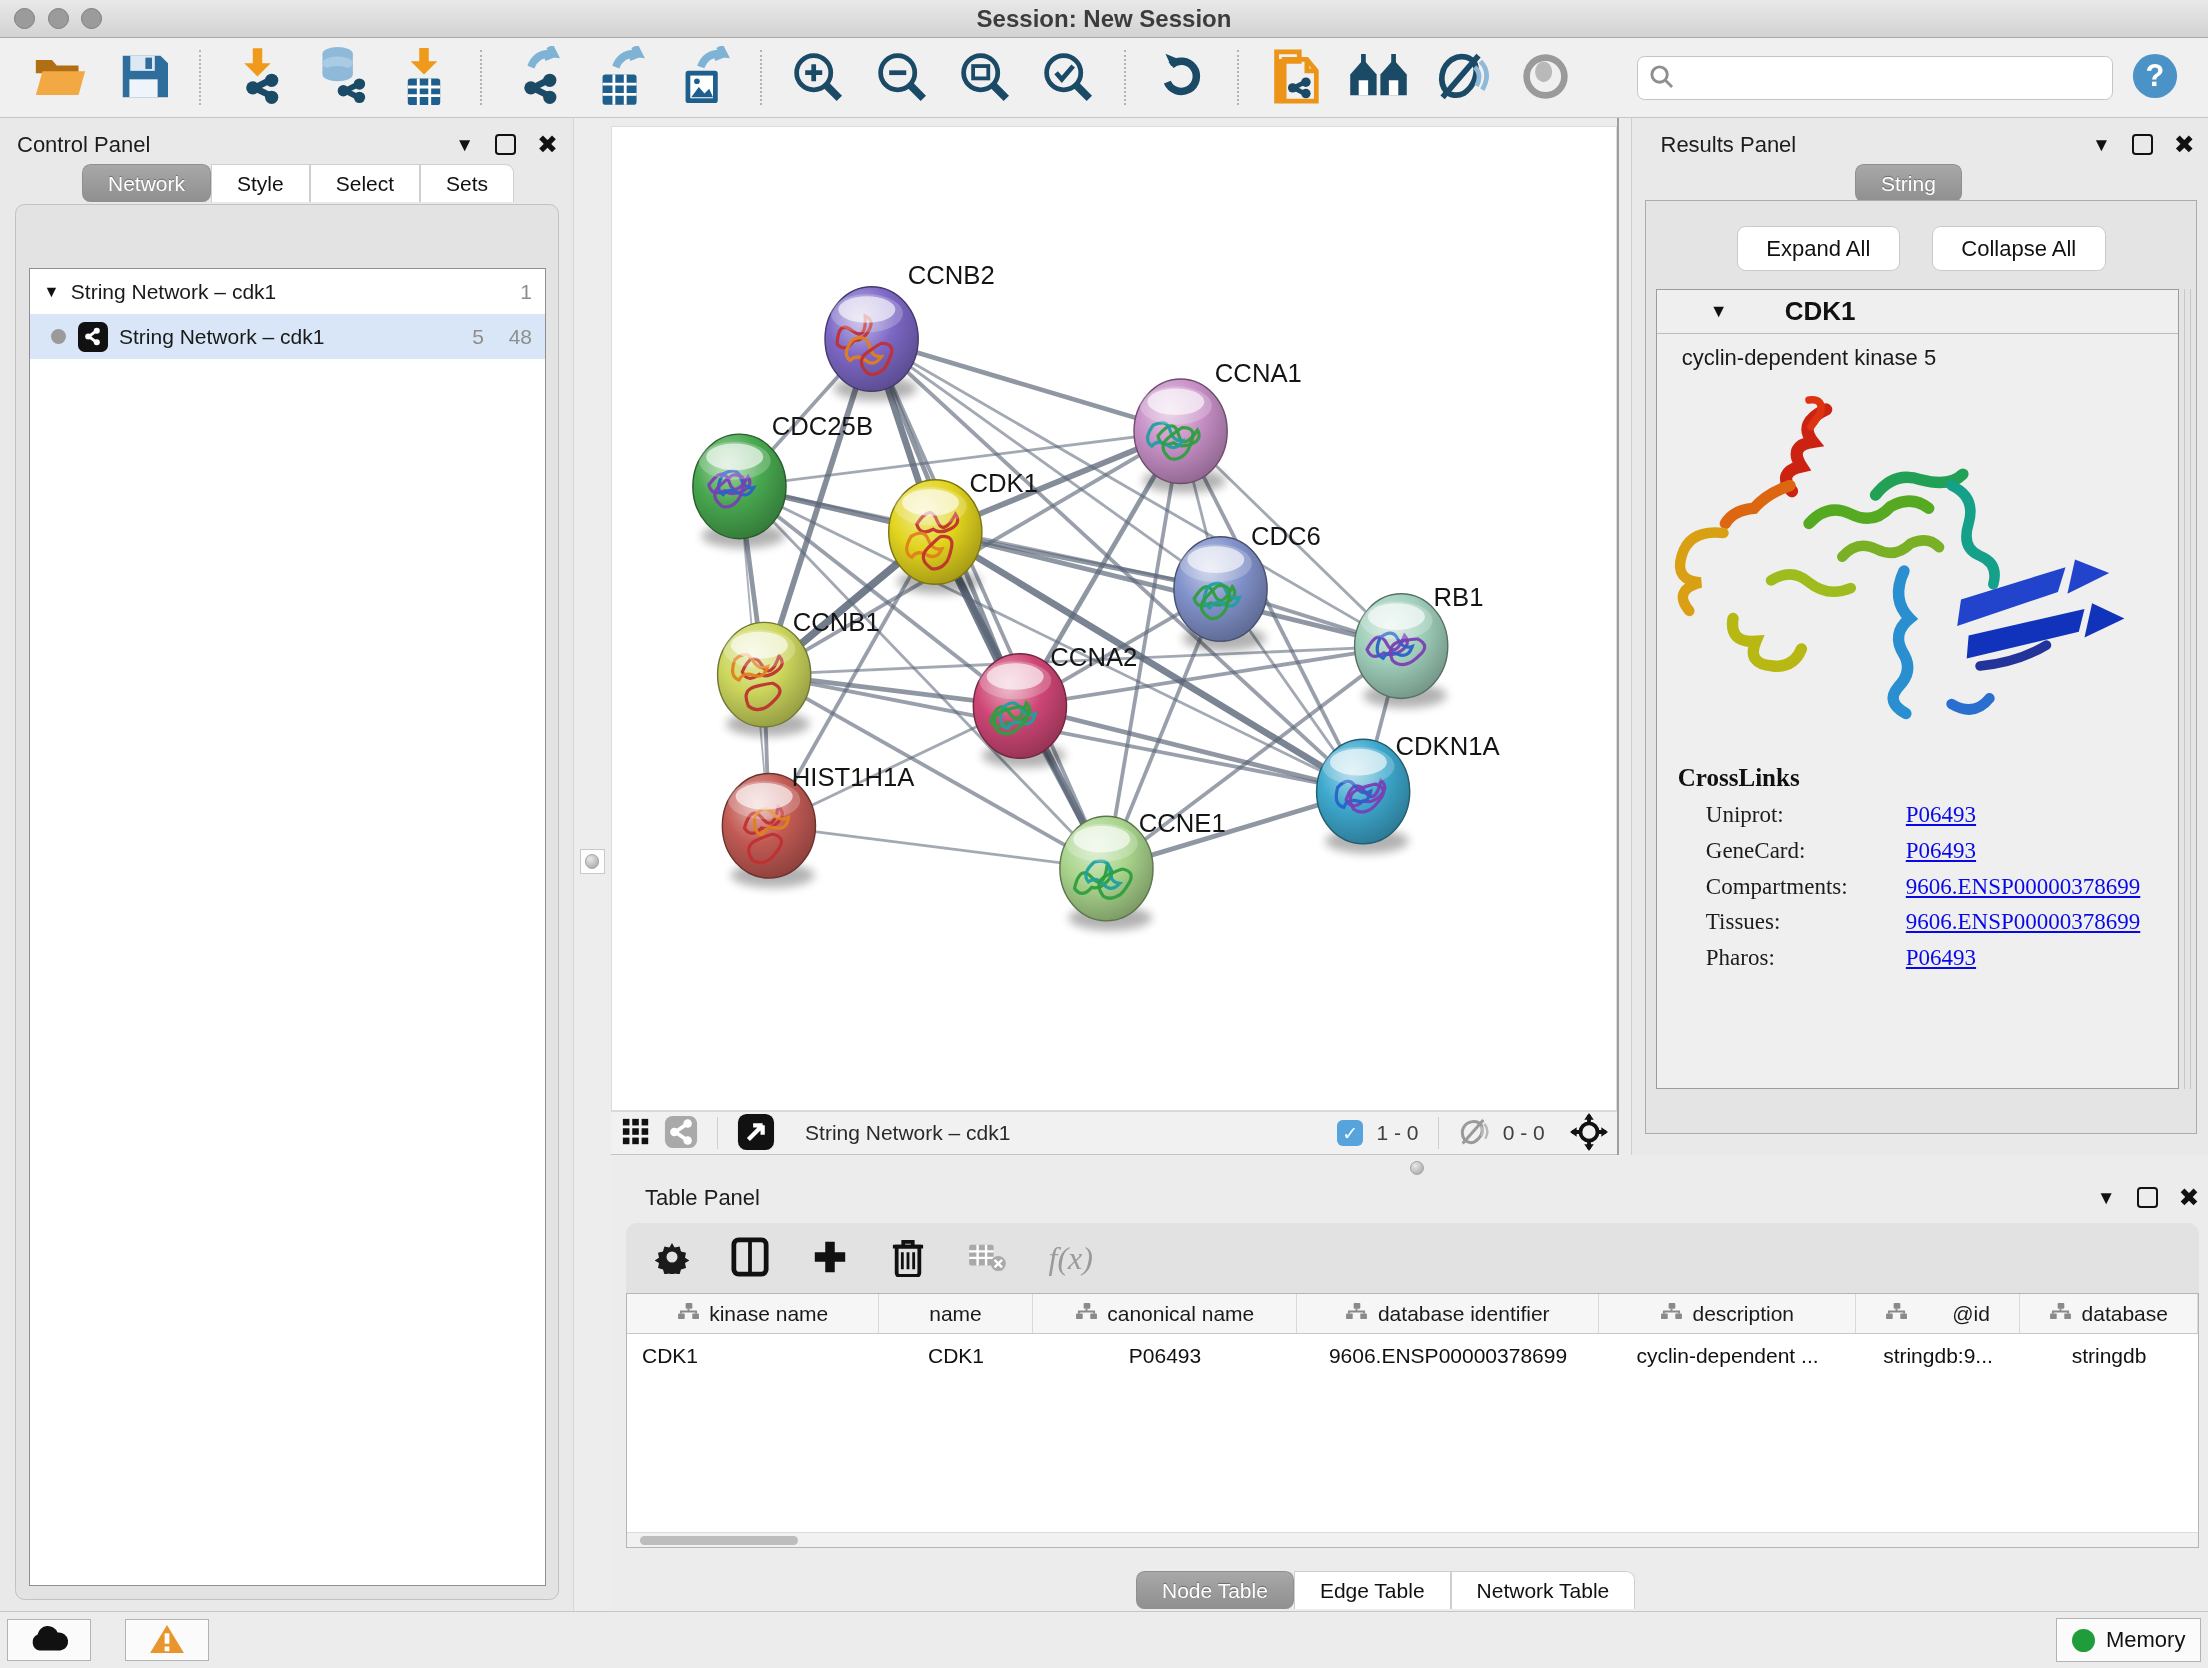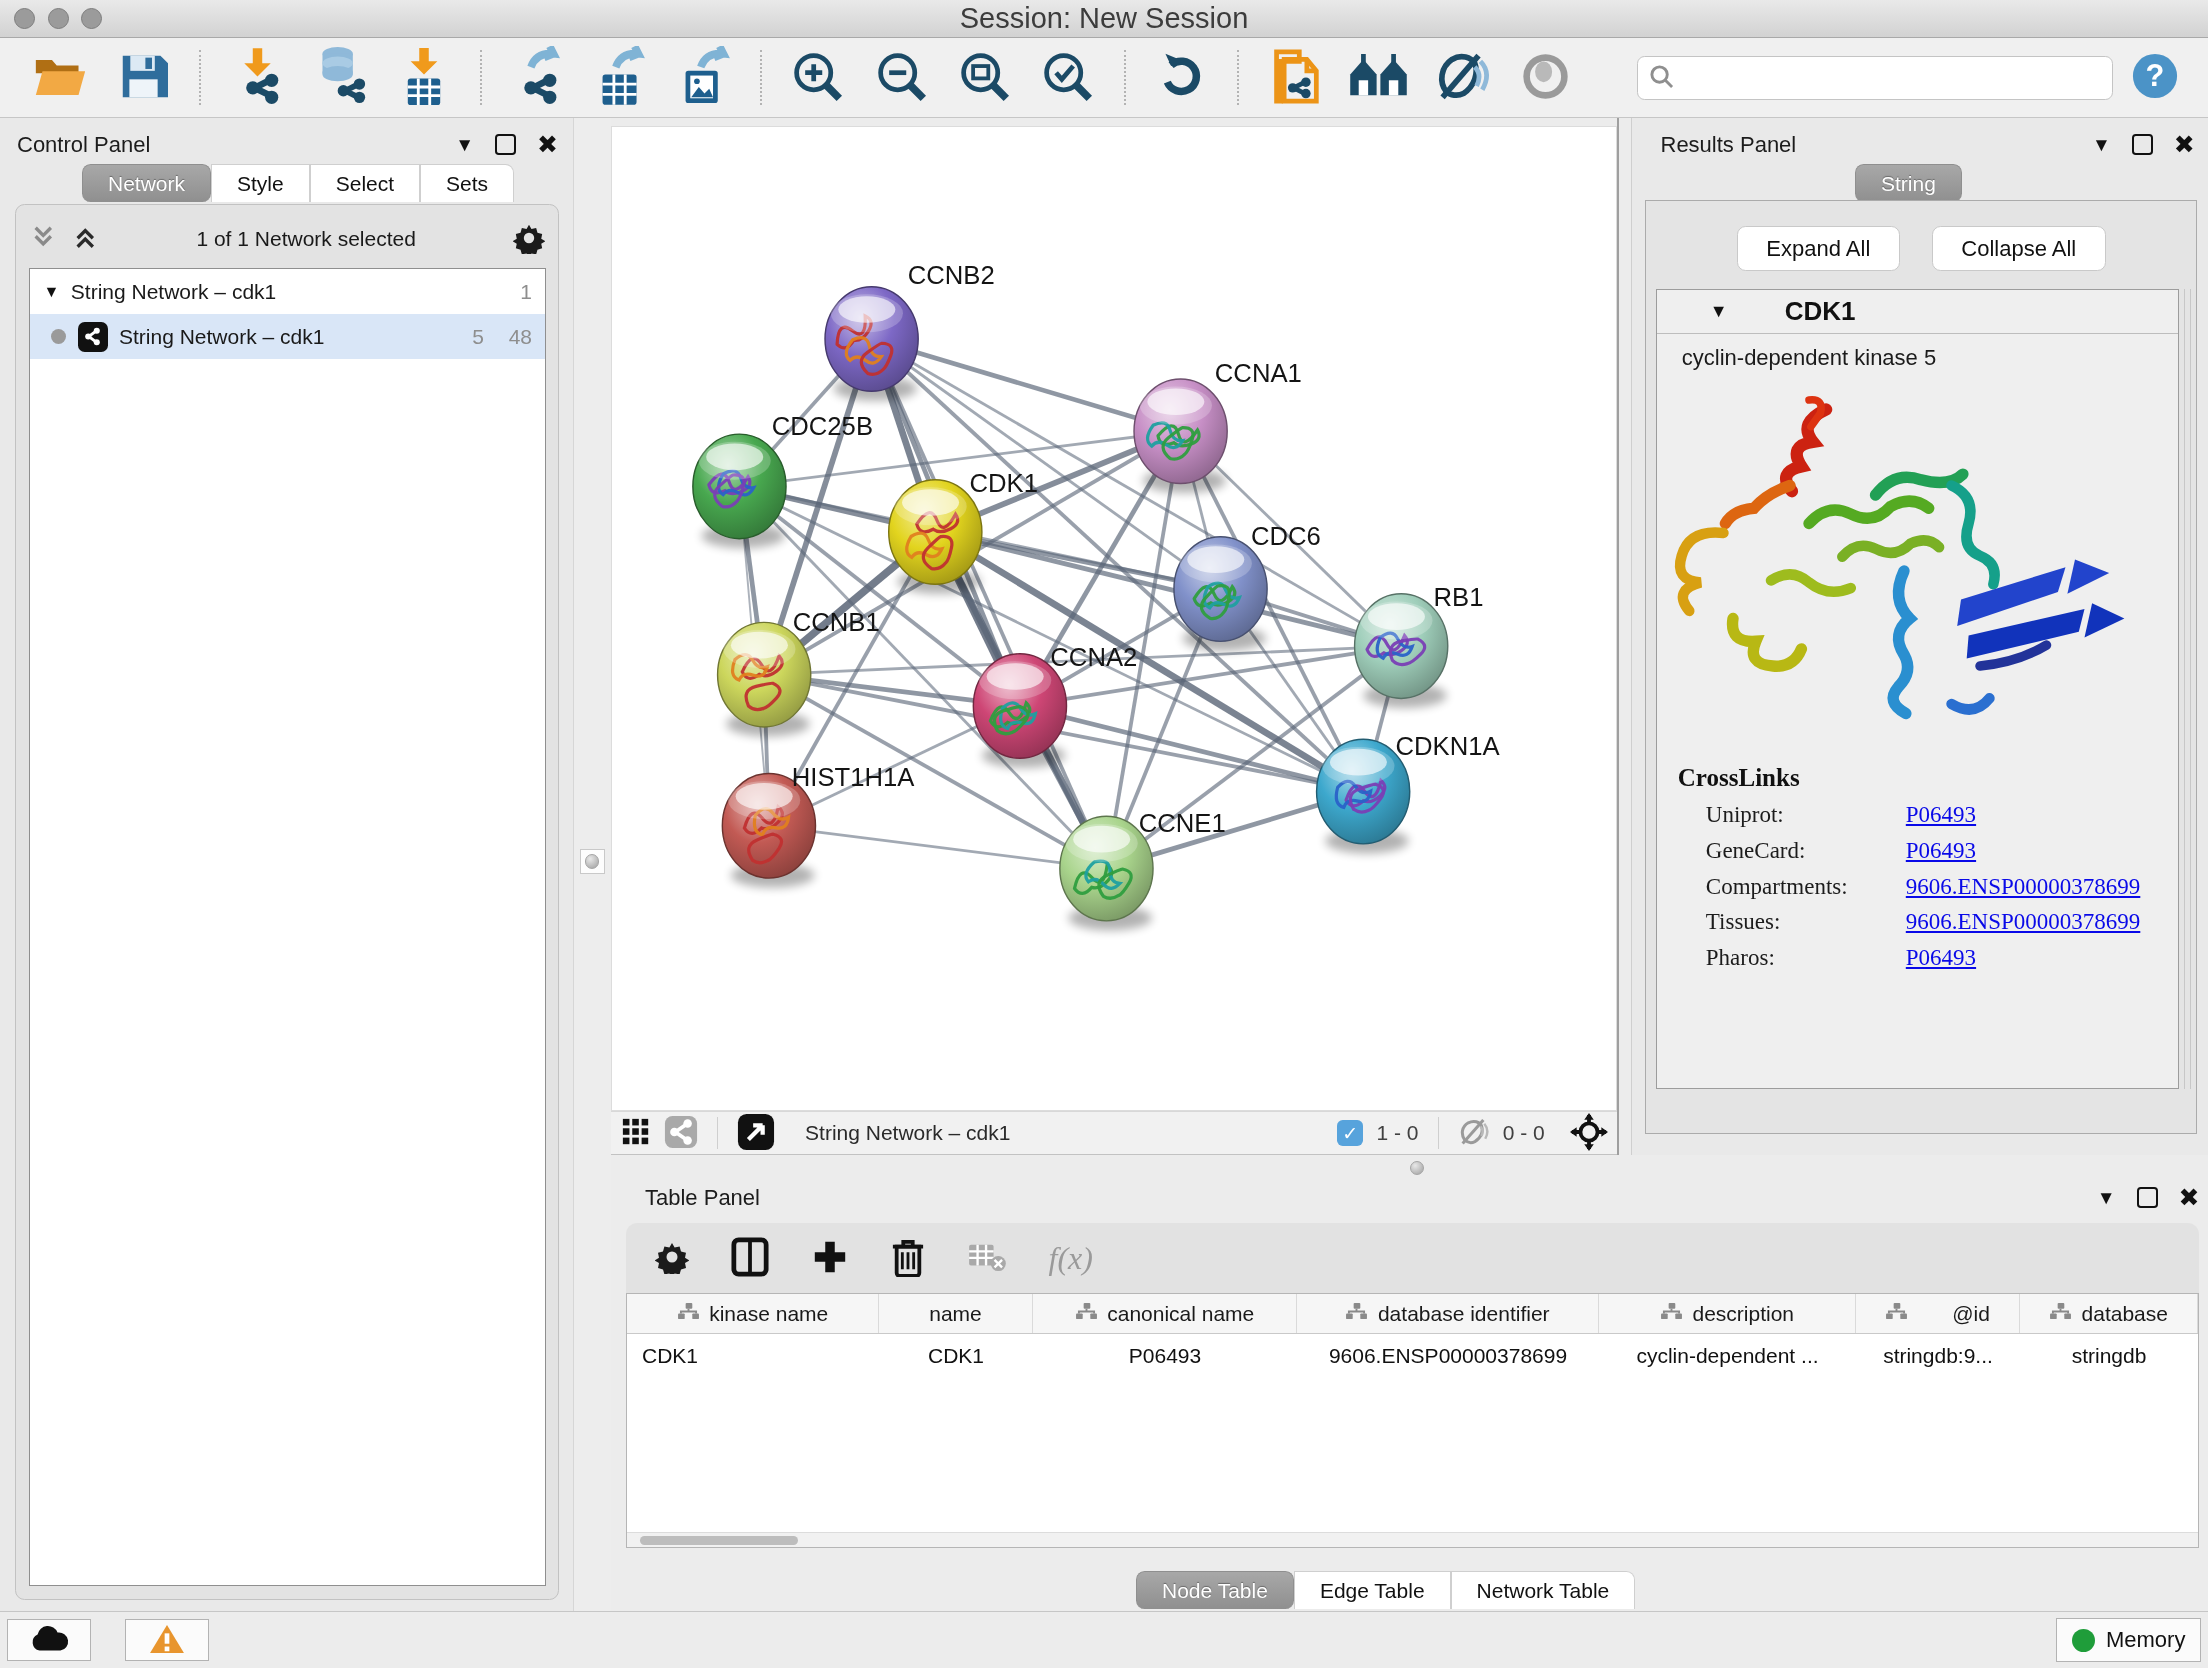--- a/index.html
+++ b/index.html
@@ -10,21 +10,21 @@
     -webkit-font-smoothing: antialiased;
   }
   .abs { position:absolute; }
 
   
   .titlebar { left:0; top:0; width:2208px; height:38px;
     background:linear-gradient(#e9e9e9,#d2d2d2); border-bottom:1px solid #a9a9a9;
     display:flex; align-items:center; }
   .traffic { display:flex; gap:12.4px; margin-left:14.3px; }
   .tl-btn { width:21px; height:21px; border-radius:50%; background:#9b9b9b; border:1px solid #7d7d7d; }
-  .win-title { position:absolute; left:0; right:0; text-align:center; font-size:29px; color:#3c3c3c; }
+  .win-title { position:absolute; left:0; right:0; text-align:center; font-size:24px; color:#3c3c3c;font-weight:bold; }
 
   
   .toolbar { left:0; top:38px; width:2208px; height:80px; background:#f0f0f0;
     border-bottom:1px solid #c6c6c6; display:flex; align-items:center; padding:0 25px; gap:13.3px; }
   .tb-btn { width:70px; height:63px; display:flex; align-items:center; justify-content:center; }
   .tb-sep { width:0; height:55px; border-left:2.9px dotted #b3b3b3; margin:0 7.6px; }
   .searchbox { margin-left:auto; width:476px; height:44px; background:#fff; border:1.9px solid #c4c4c4;
     border-radius:7.6px; display:flex; align-items:center; padding:0 11.4px; gap:9.5px; }
   .searchbox input { border:none; outline:none; flex:1; font-size:21px; font-family:inherit; background:transparent; }
 
@@ -303,34 +303,20 @@
       <span class="xx">✖</span>
     </span>
   </div>
   <div class="cp-tabs tabstrip" id="ctrl-tabs">
       <div class="tab sel first">Network</div>
       <div class="tab">Style</div>
       <div class="tab">Select</div>
       <div class="tab last">Sets</div>
     </div>
   <div class="cp-inner">
-    <div class="cp-selrow">
-      <span><svg width="28.5" height="28.5" viewBox="0 0 30 30">
-            <path d="M7 5 l8 8 8 -8 M7 14 l8 8 8 -8" stroke="#8a8a8a" stroke-width="3.5" fill="none"></path>
-          </svg></span>
-      <span style="width:13.3px"></span>
-      <span><svg width="28.5" height="28.5" viewBox="0 0 30 30">
-            <path d="M7 25 l8 -8 8 8 M7 16 l8 -8 8 8" stroke="#2a2a2a" stroke-width="3.5" fill="none"></path>
-          </svg></span>
-      <span class="lbl">1 of 1 Network selected</span>
-      <span><svg width="32" height="32" viewBox="0 0 34 34">
-            <path d="M17 3 l2.6 4.4 5 -1 1.4 5 5 1.4 -1 5 4.4 2.6 -4.4 2.6 1 5 -5 1.4 -1.4 5 -5 -1 -2.6 4.4 -2.6 -4.4 -5 1 -1.4 -5 -5 -1.4 1 -5 -4.4 -2.6 4.4 -2.6 -1 -5 5 -1.4 1.4 -5 5 1z" fill="#1b1b1b"></path>
-            <circle cx="17" cy="17" r="5.5" fill="#e3e3e3"></circle>
-          </svg></span>
-    </div>
     <div class="tree-box">
       <div class="tree-row">
         <span style="font-size:16px;color:#111">▼</span>
         <span>String Network – cdk1</span>
         <span style="flex:1"></span>
         <span class="tree-num">1</span>
       </div>
       <div class="tree-row sel">
         <span style="width:15px;height:15px;border-radius:50%;background:#9a9a9a;margin-left:7.6px"></span>
         <span class="share-badge">

